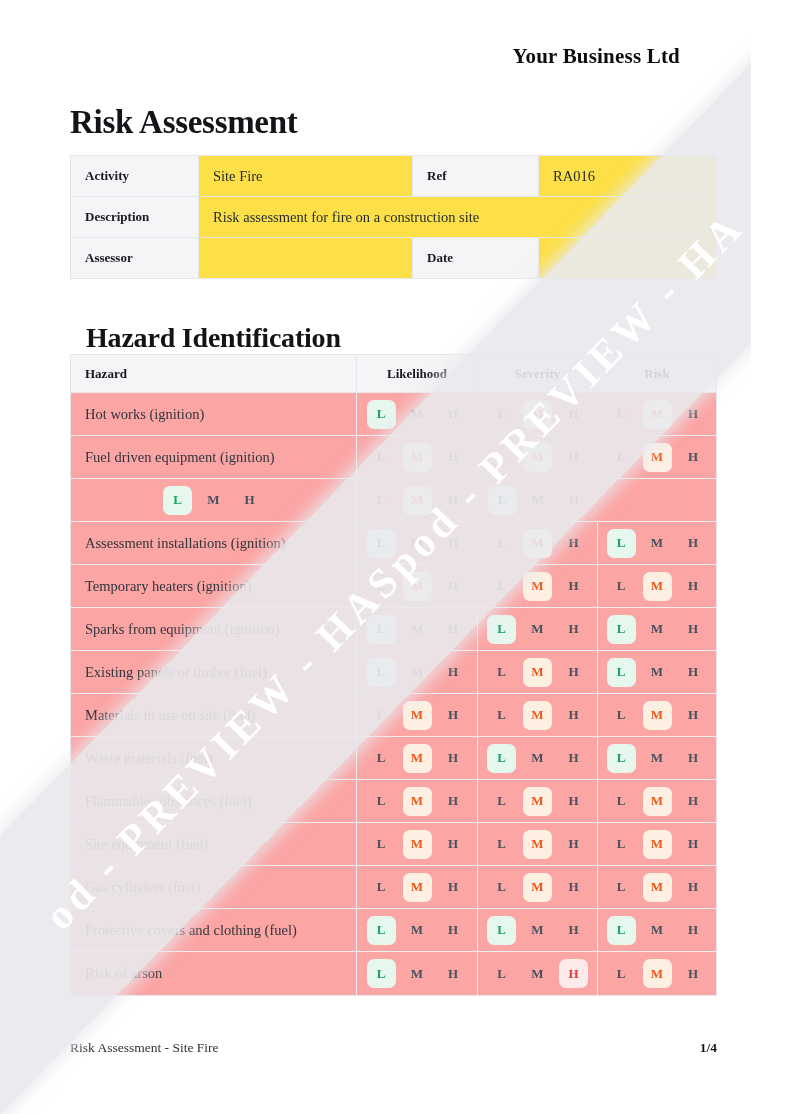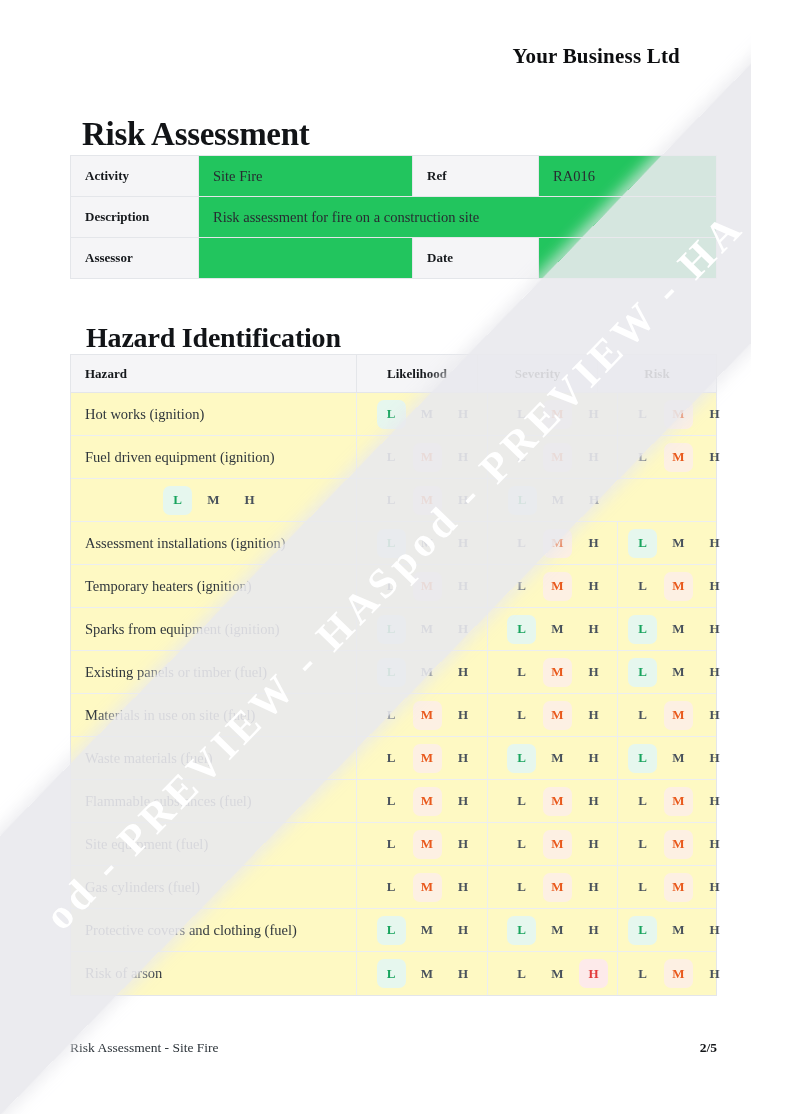--- a/index.html
+++ b/index.html
@@ -7,39 +7,39 @@
     position:relative; width:736px; height:1114px; background:#ffffff;
     font-family:Liberation Serif, serif; overflow:hidden;
     color:#1b2026;
     padding-left:15px;
   }
   .company {
     position:absolute; top:44px; right:71px;
     font-size:21px; font-weight:800; letter-spacing:0.2px; color:#0d0e10;
   }
   .doc-title {
-    position:absolute; top:104px; left:70px; margin:12px;
+    position:absolute; top:104px; left:70px; margin:0;
     font-size:33px; font-weight:800; letter-spacing:-0.3px; color:#121417;
   }
   .section-title {
     position:absolute; top:306px; left:70px; margin:16px;
     font-size:28px; font-weight:800; letter-spacing:-0.2px; color:#121417;
   }
   
   .info-table {
     position:absolute; top:155px; left:70px; width:647px;
     display:grid; grid-template-columns:128px 214px 126px 1fr;
     grid-auto-rows:41px;
     border-top:1px solid #e4e6ea; border-left:1px solid #e4e6ea;
     box-sizing:border-box;
   }
   .info-table .cell {
     border-right:1px solid #e4e6ea; border-bottom:1px solid #e4e6ea;
     display:flex; align-items:center; padding:0 14px; box-sizing:border-box;
-    background:#22c55e;
+    background:#fde047;
   }
   .info-table .label { background:#f5f5f7; font-size:13px; font-weight:700; color:#16191d;text-align:right; }
   .info-table .value { font-size:14.5px; color:#272c31; }
   .info-table .span3 { grid-column:2 / 5; }
   
   .hazard-table {
     position:absolute; top:354px; left:70px; width:647px;
     border:1px solid #e4e6ea; box-sizing:border-box;
   }
   .hhead {
@@ -47,21 +47,21 @@
     background:#f5f5f7; border-bottom:1px solid #e4e6ea; box-sizing:border-box;
   }
   .hhead .hc {
     display:flex; align-items:center; font-size:13px; font-weight:700; color:#15181c;
     justify-content:center; border-right:1px solid #e4e6ea; box-sizing:border-box;
   }
   .hhead .hc:first-child { justify-content:flex-start; padding-left:14px; }
   .hhead .hc:last-child { border-right:none; }
   .hrow {
     display:grid; grid-template-columns:286px 121px 120px 1fr; height:43px;
-    border-bottom:1px solid #eceef1; box-sizing:border-box; background:#fef9c3;gap:10px;
+    border-bottom:1px solid #eceef1; box-sizing:border-box; background:#fca5a5;
   }
   .hrow:last-child { border-bottom:none; }
   .hcell { display:flex; align-items:center; border-right:1px solid #eceef1; box-sizing:border-box; }
   .hcell:last-child { border-right:none; }
   .hcell.name { padding-left:14px; font-size:14.5px; color:#2f363c; }
   .hcell.lmh { justify-content:center; gap:7px; }
   .badge {
     width:29px; height:29px; border-radius:7px;
     display:flex; align-items:center; justify-content:center;
     font-size:13px; font-weight:700; color:var(--level-text,#49525c);
@@ -387,20 +387,20 @@
             <span class="badge">L</span>
             <span class="badge sel-M">M</span>
             <span class="badge">H</span>
           </div>
   </div>
 </div>
   </div>
 
   <div class="footer">
     <div class="f-left">Risk Assessment - Site Fire</div>
-    <div class="f-right">2/5</div>
+    <div class="f-right">1/4</div>
   </div>
 
   <div class="watermark">
     <div class="wm-text">od - PREVIEW - HASpod - PREVIEW - HA</div>
   </div>
 
 </div>
 
 </body></html>

